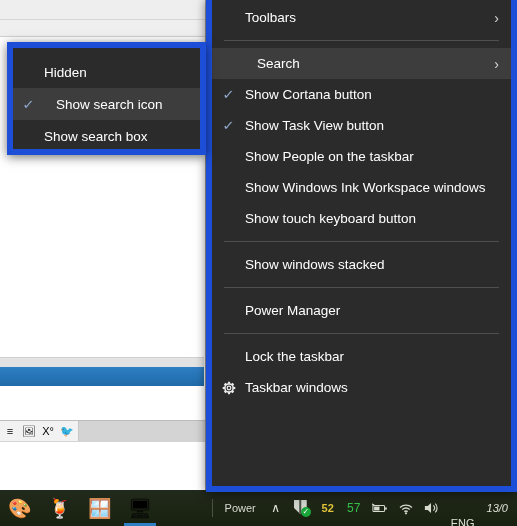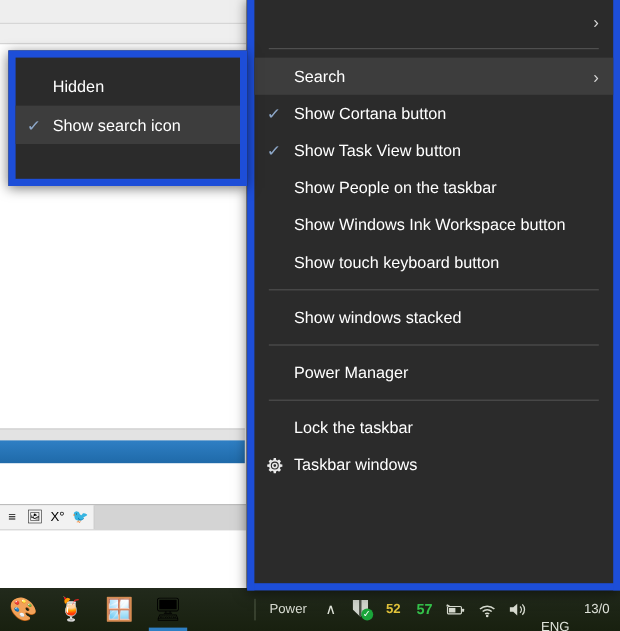--- a/index.html
+++ b/index.html
@@ -158,31 +158,32 @@
     align-items: center;
     justify-content: center;
     height: 36px;
     min-width: 18px;
     padding: 0 3px;
     color: #e2e6dc;
     font-size: 12px;
     line-height: 1;
   }
   .tray-num-yellow { color: #e0c23a; font-size: 11px; font-weight: 600; }
-  .tray-num-green  { color: #34c14a; font-size: 12px; font-weight: 700; }
+  .tray-num-green  { color: #34c14a; font-size: 12px; font-weight: 400; }
   .tray-clock {
     display: flex;
     flex-direction: column;
     align-items: center;
     justify-content: center;
     color: #dfe3da;
     font-size: 11px;
     line-height: 13px;
     padding: 0 5px;
     height: 36px;
+    font-style: italic;
   }
   .tray-lang {
     display: flex;
     flex-direction: column;
     align-items: flex-start;
     justify-content: center;
     color: #dfe3da;
     font-size: 11px;
     line-height: 13px;
     padding: 0 5px;
@@ -250,20 +251,21 @@
     color: #ffffff;
     font-size: 13.5px;
     padding: 0 12px 0 0;
     position: relative;
     cursor: default;
     white-space: nowrap;
   }
   #search-submenu .menu-item { height: 32px; }
   .menu-item.highlight {
     background: #3d3d3d;
+    gap: 12px;
   }
   .mi-check {
     width: 33px;
     min-width: 33px;
     text-align: center;
     font-size: 13px;
     color: #8ea8c9;
     line-height: 1;
   }
   #search-submenu .mi-check { width: 31px; min-width: 31px; }
@@ -315,20 +317,21 @@
       <span class="mini-ico">🐦</span>
     </div>
     <div class="bg-win-lower"></div>
   </div>
 </div>
 
 <div class="menu" id="main-menu">
 
   <div class="menu-item">
     <span class="mi-check"></span>
+    <span class="mi-label">Toolbars</span>
     <span class="mi-arrow">›</span>
   </div>
 
   <div class="menu-sep"></div>
 
   <div class="menu-item highlight">
     <span class="mi-check"></span>
     <span class="mi-label">Search</span>
     <span class="mi-arrow">›</span>
   </div>
@@ -343,21 +346,21 @@
     <span class="mi-label">Show Task View button</span>
   </div>
 
   <div class="menu-item">
     <span class="mi-check"></span>
     <span class="mi-label">Show People on the taskbar</span>
   </div>
 
   <div class="menu-item">
     <span class="mi-check"></span>
-    <span class="mi-label">Show Windows Ink Workspace button</span>
+    <span class="mi-label">Show Windows Ink Workspace windows</span>
   </div>
 
   <div class="menu-item">
     <span class="mi-check"></span>
     <span class="mi-label">Show touch keyboard button</span>
   </div>
 
   <div class="menu-sep"></div>
 
 
@@ -395,20 +398,24 @@
 </div>
 
 <div class="menu" id="search-submenu">
   <div class="menu-item">
     <span class="mi-check"></span>
     <span class="mi-label">Hidden</span>
   </div>
   <div class="menu-item highlight">
     <span class="mi-check"><span class="check-glyph">✓</span></span>
     <span class="mi-label">Show search icon</span>
+  </div>
+  <div class="menu-item">
+    <span class="mi-check"></span>
+    <span class="mi-label">Show search box</span>
   </div>
 </div>
 
 <div id="taskbar">
   <div class="tb-apps">
     <div class="tb-app">
       <span>🎨</span>
     </div>
     <div class="tb-app">
       <span>🍹</span>

